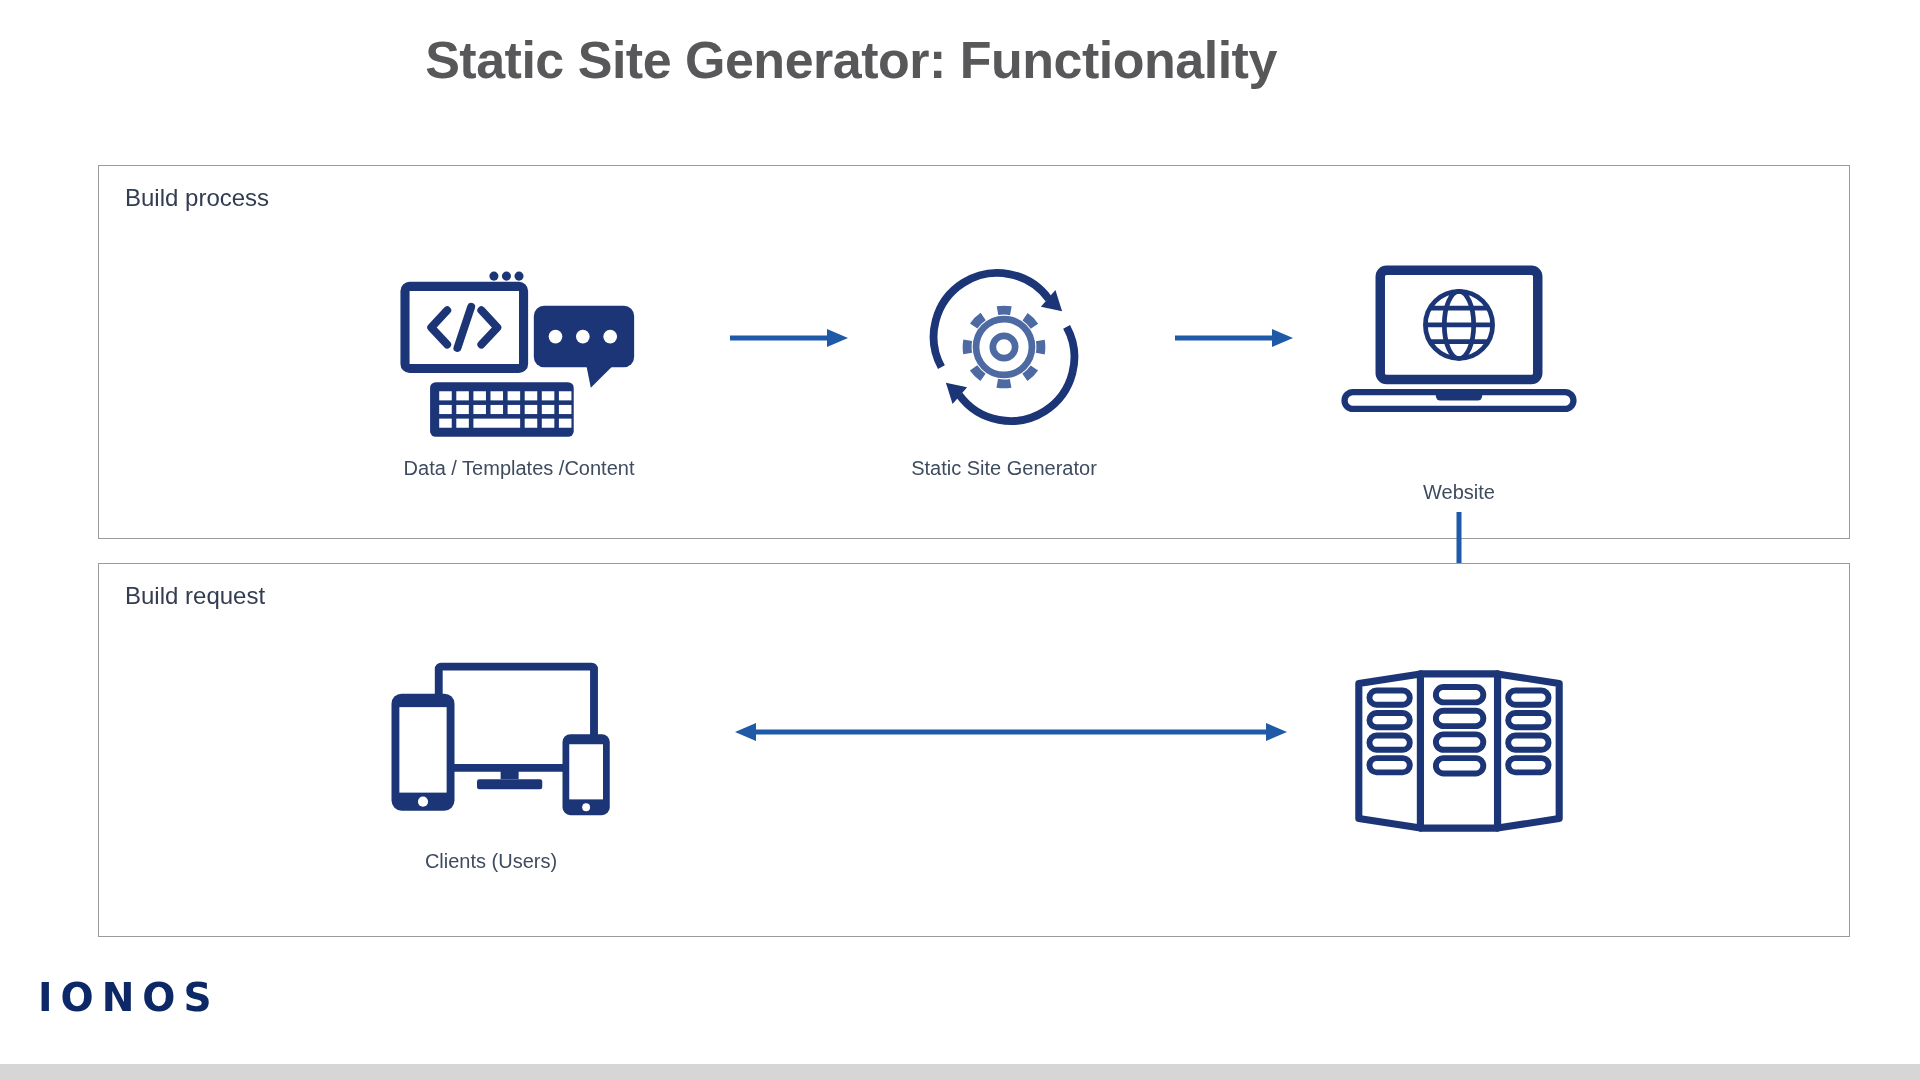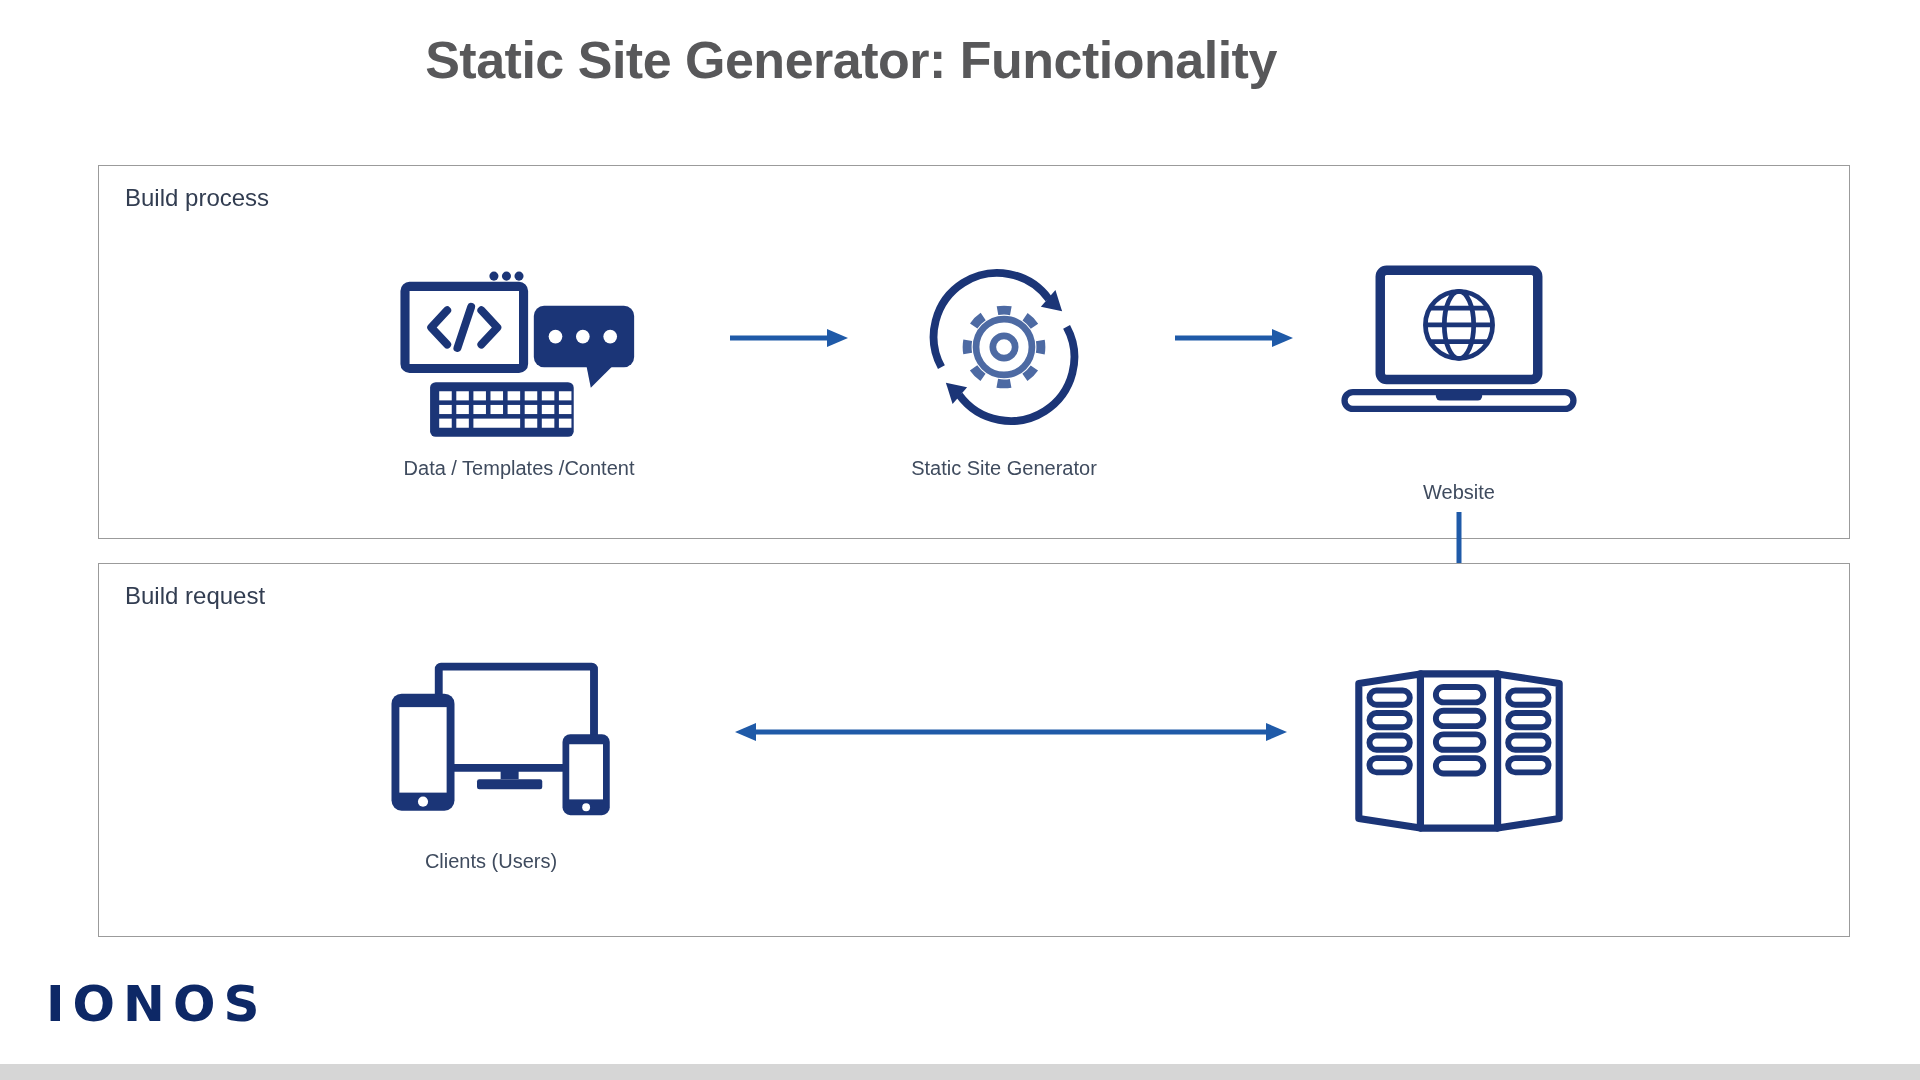--- a/index.html
+++ b/index.html
@@ -55,23 +55,23 @@
   #website-label   { left:1209px; top:457px;margin-top:24px; }
   #clients-label   { left:241px;  top:850px; }
   #hosting-label   { left:1209px; top:852px; }
 
   
   .navy   { color: var(--icon-navy, #1b3577); }
   .arrowc { color: var(--arrow-blue, #1f5aa8); }
   .gearc  { color: var(--gear-blue, #4d6aa3); }
 
   .logo {
-    position:absolute; left:46px; top:975px;
+    position:absolute; left:38px; top:975px;
     font-family:"DejaVu Sans", sans-serif;
-    font-size:50px; font-weight:bold; letter-spacing:8px;
+    font-size:39px; font-weight:bold; letter-spacing:8px;
     color: var(--logo-navy, #0d2866);
   }
 
   .bottom-strip {
     position:absolute; left:0; top:1064px; width:1920px; height:16px;
     background: var(--bottom-strip, #d6d6d6);
   }
 </style>
 </head>
 <body>

